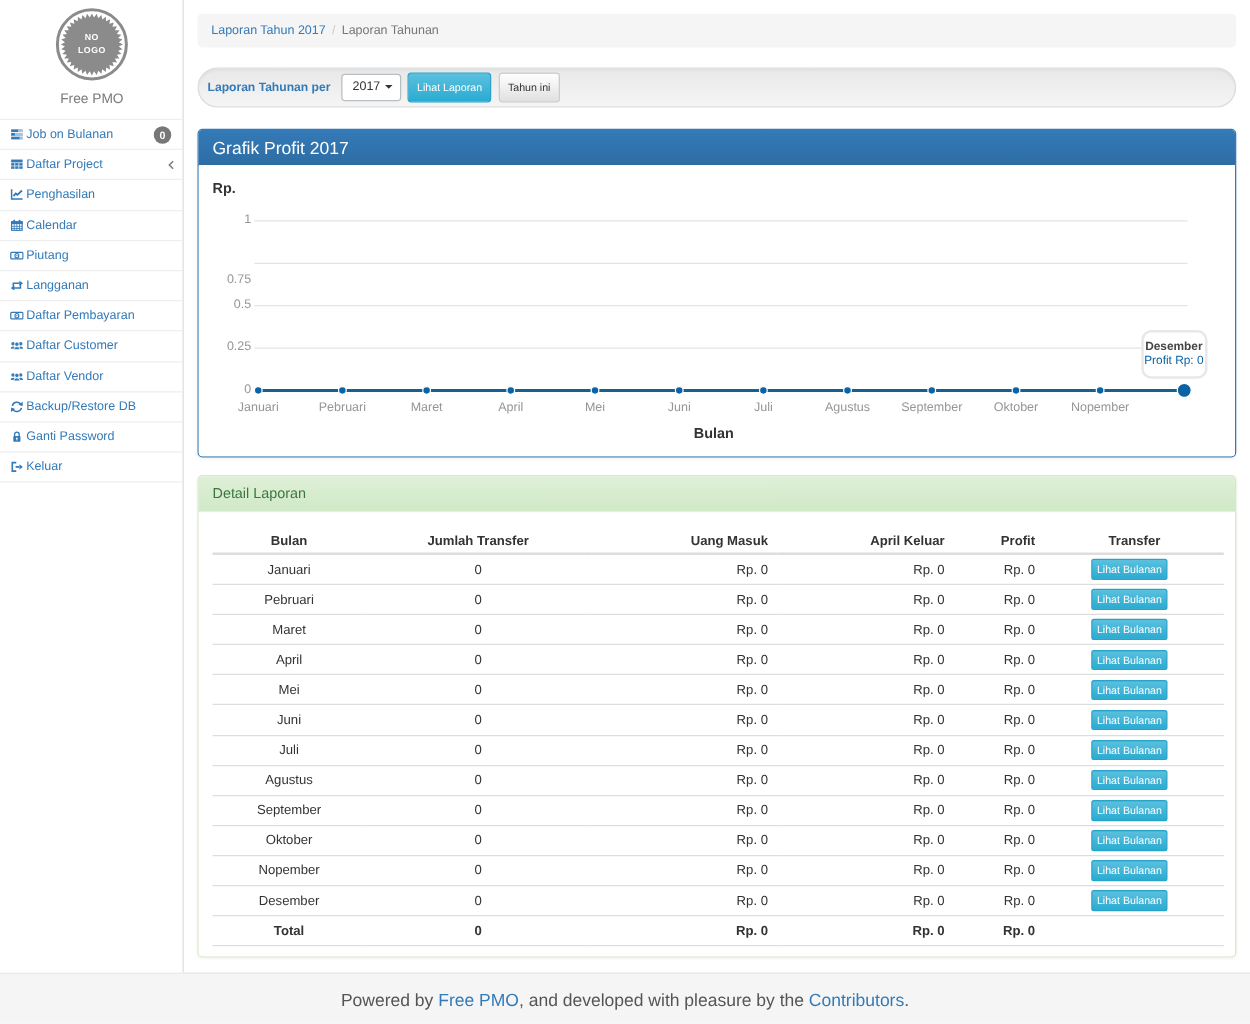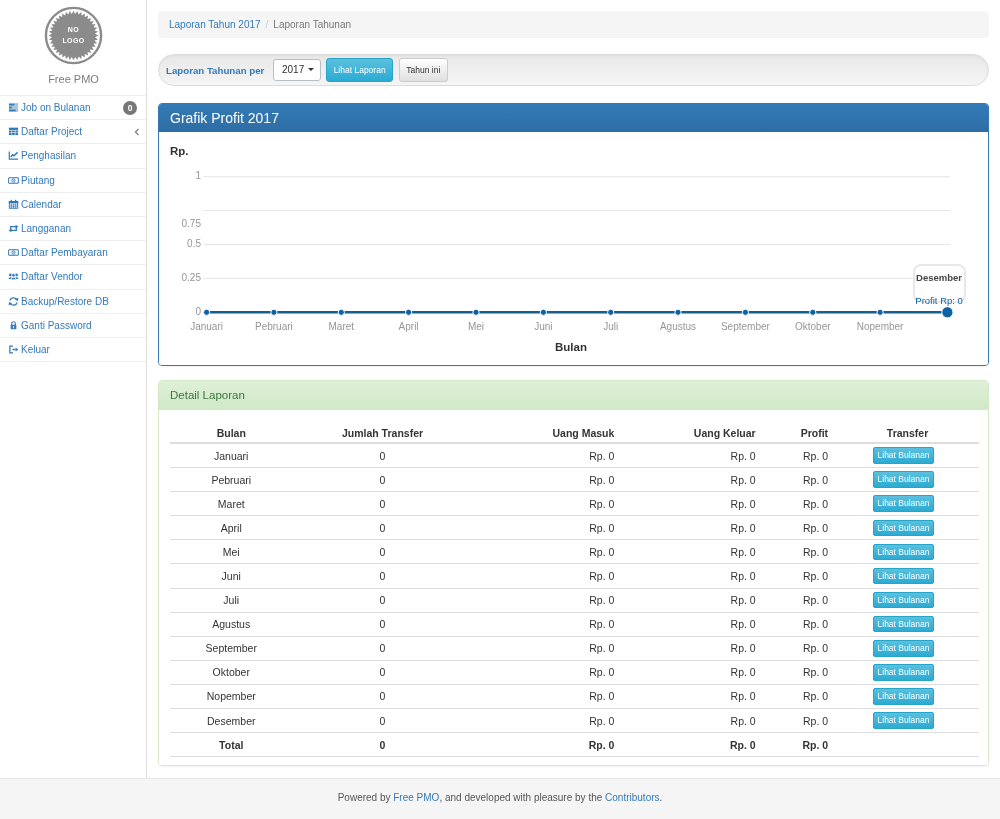--- a/index.html
+++ b/index.html
@@ -2,21 +2,21 @@
 <html><head>
 <meta charset="utf-8">
 <style>
 * { margin:0; padding:0; box-sizing:content-box; }
 html,body { width:1000px; height:819px; }
 body { font-family:"Liberation Sans",sans-serif; font-size:10px; color:#333; background:#fff; position:relative; overflow:hidden; }
 a { text-decoration:none; }
 
 
 #footband { position:absolute; left:0; top:778px; width:1000px; height:41px; background:#f5f5f5; border-top:1px solid #e7e7e7; }
-#foottext { position:absolute; left:0; top:792px; width:1000px; text-align:center; color:#555; font-size:10px; }
+#foottext { position:absolute; left:0; top:792px; width:1000px; text-align:center; color:#555; font-size:14px; }
 #foottext a { color:#337ab7; }
 
 
 #sidebar { position:absolute; left:0; top:0; width:146px; height:778px; background:#fff; border-right:1px solid #ddd; }
 #logo { position:absolute; left:44px; top:6px; }
 #brand { position:absolute; left:0; top:72.5px; width:147px; text-align:center; color:#7b7b7b; font-size:11px; }
 #menu { position:absolute; left:0; top:95px; width:146px; list-style:none; border-top:1px solid #eee; }
 #menu li { height:23.2px; border-bottom:1px solid #eee; display:flex; align-items:center; padding:0 8px; position:relative; }
 #menu li svg.mi { width:11px; height:11px; margin-right:2px; flex:none; }
 #menu li span.txt { color:#337ab7; font-size:10px; white-space:nowrap; }
@@ -51,21 +51,21 @@
 #detailbody { position:absolute; left:0; top:29.3px; width:829px; height:355.2px; background:#fff; border-radius:0 0 3px 3px; }
 
 
 #chart { position:absolute; left:0; top:0; width:829px; height:232.4px; }
 .clab { position:absolute; color:#969696; font-size:10px; }
 .ylab { width:40px; text-align:right; }
 .xlab { width:70px; text-align:center; }
 .ctit { position:absolute; color:#333; font-weight:bold; font-size:11.5px; }
 #tooltip { position:absolute; left:753.5px; top:131.7px; width:49.2px; height:35.2px; background:rgba(255,255,255,.95); border:2px solid #e8e8e8; border-radius:8px; text-align:center; }
 #tooltip .t1 { color:#444; font-weight:bold; font-size:9.5px; margin-top:6px; }
-#tooltip .t2 { color:#0b62a4; font-size:9.5px; margin-top:12px; }
+#tooltip .t2 { color:#0b62a4; font-size:9.5px; margin-top:0; }
 
 
 table { border-collapse:collapse; table-layout:fixed; position:absolute; left:11px; top:14.2px; width:809px; font-size:10.5px; }
 th, td { padding:0 8px; overflow:hidden; white-space:nowrap; }
 th { height:18px; }
 td { height:23.1px; }
 th { border-bottom:2px solid #ddd; font-size:10.5px; }
 td { border-top:1px solid #ddd; }
 tr.first td { border-top:none; }
 tr.last td { border-bottom:1px solid #ddd; }
@@ -125,59 +125,72 @@
         </svg>
       </li>
     <li>
         <svg class="mi" viewBox="0 0 12 12" id="i-chart">
           <path d="M1.4 1.6 V10 H11" fill="none" stroke="#337ab7" stroke-width="1.3"></path>
           <path d="M3 7.6 5 5.2 6.5 6.4 10.4 2.6" fill="none" stroke="#337ab7" stroke-width="1.6"></path>
         </svg>
         <span class="txt">Penghasilan</span>
       </li>
     <li>
-        <svg class="mi" viewBox="0 0 12 12" id="i-money1">
-          <rect x="0.7" y="3.1" width="10.6" height="5.8" rx="0.8" fill="none" stroke="#337ab7" stroke-width="1.1"></rect>
-          <ellipse cx="6" cy="6" rx="1.7" ry="1.9" fill="none" stroke="#337ab7" stroke-width="1"></ellipse>
-          <circle cx="6" cy="6" r="0.55" fill="#337ab7"></circle>
-        </svg>
-        <span class="txt">Piutang</span>
-      </li>
-    <li>
         <svg class="mi" viewBox="0 0 12 12" id="i-cal">
           <rect x="2.9" y="0.9" width="1.5" height="2.3" fill="#337ab7"></rect>
           <rect x="7.6" y="0.9" width="1.5" height="2.3" fill="#337ab7"></rect>
           <rect x="1.4" y="2.7" width="9.2" height="7.4" fill="none" stroke="#337ab7" stroke-width="1"></rect>
           <rect x="0.9" y="2.2" width="10.2" height="2.5" fill="#337ab7"></rect>
           <g stroke="#337ab7" stroke-width="0.7">
             <line x1="1.4" y1="6.6" x2="10.6" y2="6.6"></line>
             <line x1="1.4" y1="8.5" x2="10.6" y2="8.5"></line>
             <line x1="3.7" y1="4.7" x2="3.7" y2="10.1"></line>
             <line x1="6" y1="4.7" x2="6" y2="10.1"></line>
             <line x1="8.3" y1="4.7" x2="8.3" y2="10.1"></line>
           </g>
         </svg>
         <span class="txt">Calendar</span>
       </li>
     <li>
+        <svg class="mi" viewBox="0 0 12 12" id="i-money1">
+          <rect x="0.7" y="3.1" width="10.6" height="5.8" rx="0.8" fill="none" stroke="#337ab7" stroke-width="1.1"></rect>
+          <ellipse cx="6" cy="6" rx="1.7" ry="1.9" fill="none" stroke="#337ab7" stroke-width="1"></ellipse>
+          <circle cx="6" cy="6" r="0.55" fill="#337ab7"></circle>
+        </svg>
+        <span class="txt">Piutang</span>
+      </li>
+    <li>
         <svg class="mi" viewBox="0 0 12 12" id="i-retweet">
           <path d="M2.9 8.6 V3.9 H8.4" fill="none" stroke="#337ab7" stroke-width="1.35"></path>
           <path d="M8.2 1.8 L11.4 3.9 L8.2 6 z" fill="#337ab7"></path>
           <path d="M9.1 3.4 V8.1 H3.6" fill="none" stroke="#337ab7" stroke-width="1.35"></path>
           <path d="M3.8 6 L0.6 8.1 L3.8 10.2 z" fill="#337ab7"></path>
         </svg>
         <span class="txt">Langganan</span>
       </li>
     <li>
         <svg class="mi" viewBox="0 0 12 12" id="i-money2">
           <rect x="0.7" y="3.1" width="10.6" height="5.8" rx="0.8" fill="none" stroke="#337ab7" stroke-width="1.1"></rect>
           <ellipse cx="6" cy="6" rx="1.7" ry="1.9" fill="none" stroke="#337ab7" stroke-width="1"></ellipse>
           <circle cx="6" cy="6" r="0.55" fill="#337ab7"></circle>
         </svg>
         <span class="txt">Daftar Pembayaran</span>
+      </li>
+    <li>
+        <svg class="mi" viewBox="0 0 12 12" id="i-users1">
+          <g fill="#337ab7">
+            <circle cx="2.7" cy="4.4" r="1.55"></circle>
+            <path d="M0.6 8.8 a2.1 2.1 0 0 1 4.2 0 z"></path>
+            <circle cx="9.3" cy="4.4" r="1.55"></circle>
+            <path d="M7.2 8.8 a2.1 2.1 0 0 1 4.2 0 z"></path>
+          </g>
+          <circle cx="6" cy="4.7" r="1.95" fill="#337ab7" stroke="#fff" stroke-width="0.8"></circle>
+          <path d="M3.2 9.6 a2.8 2.8 0 0 1 5.6 0 z" fill="#337ab7" stroke="#fff" stroke-width="0.8"></path>
+        </svg>
+        <span class="txt">Daftar Customer</span>
       </li>
     <li>
         <svg class="mi" viewBox="0 0 12 12" id="i-users2">
           <g fill="#337ab7">
             <circle cx="2.7" cy="4.4" r="1.55"></circle>
             <path d="M0.6 8.8 a2.1 2.1 0 0 1 4.2 0 z"></path>
             <circle cx="9.3" cy="4.4" r="1.55"></circle>
             <path d="M7.2 8.8 a2.1 2.1 0 0 1 4.2 0 z"></path>
           </g>
           <circle cx="6" cy="4.7" r="1.95" fill="#337ab7" stroke="#fff" stroke-width="0.8"></circle>
@@ -292,21 +305,21 @@
           <col style="width:149.9px">
         <col style="width:141.3px">
           <col style="width:72.4px">
           <col style="width:142.9px">
       </colgroup>
       <thead>
           <tr>
         <th class="tc">Bulan</th>
             <th class="tc">Jumlah Transfer</th>
             <th class="tr">Uang Masuk</th>
-        <th class="tr">Uang Keluar</th>
+        <th class="tr">April Keluar</th>
             <th class="tr">Profit</th>
             <th class="tc">Transfer</th>
       </tr>
         </thead>
       <tbody id="tbody">
           <tr class="first">
             <td class="tc">Januari</td>
             <td class="tc">0</td>
             <td class="tr">Rp. 0</td>
             <td class="tr">Rp. 0</td>

